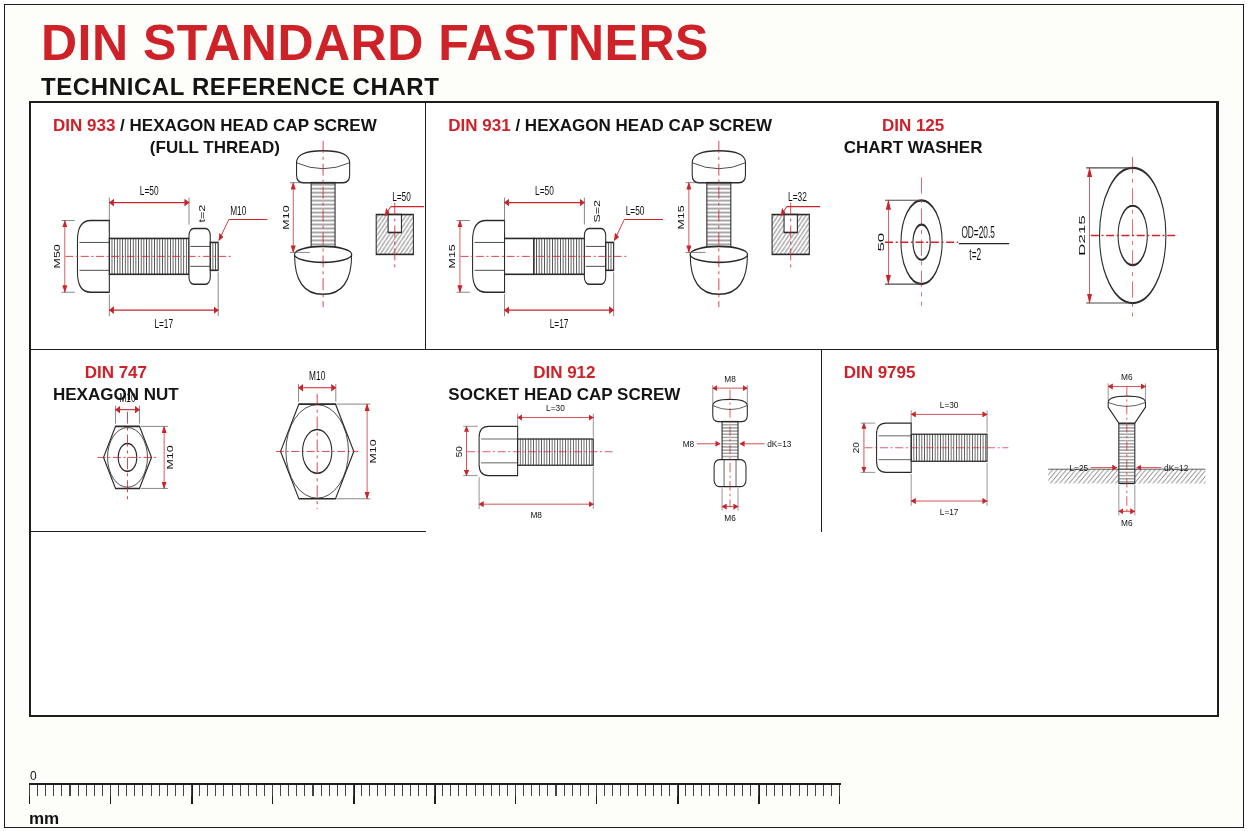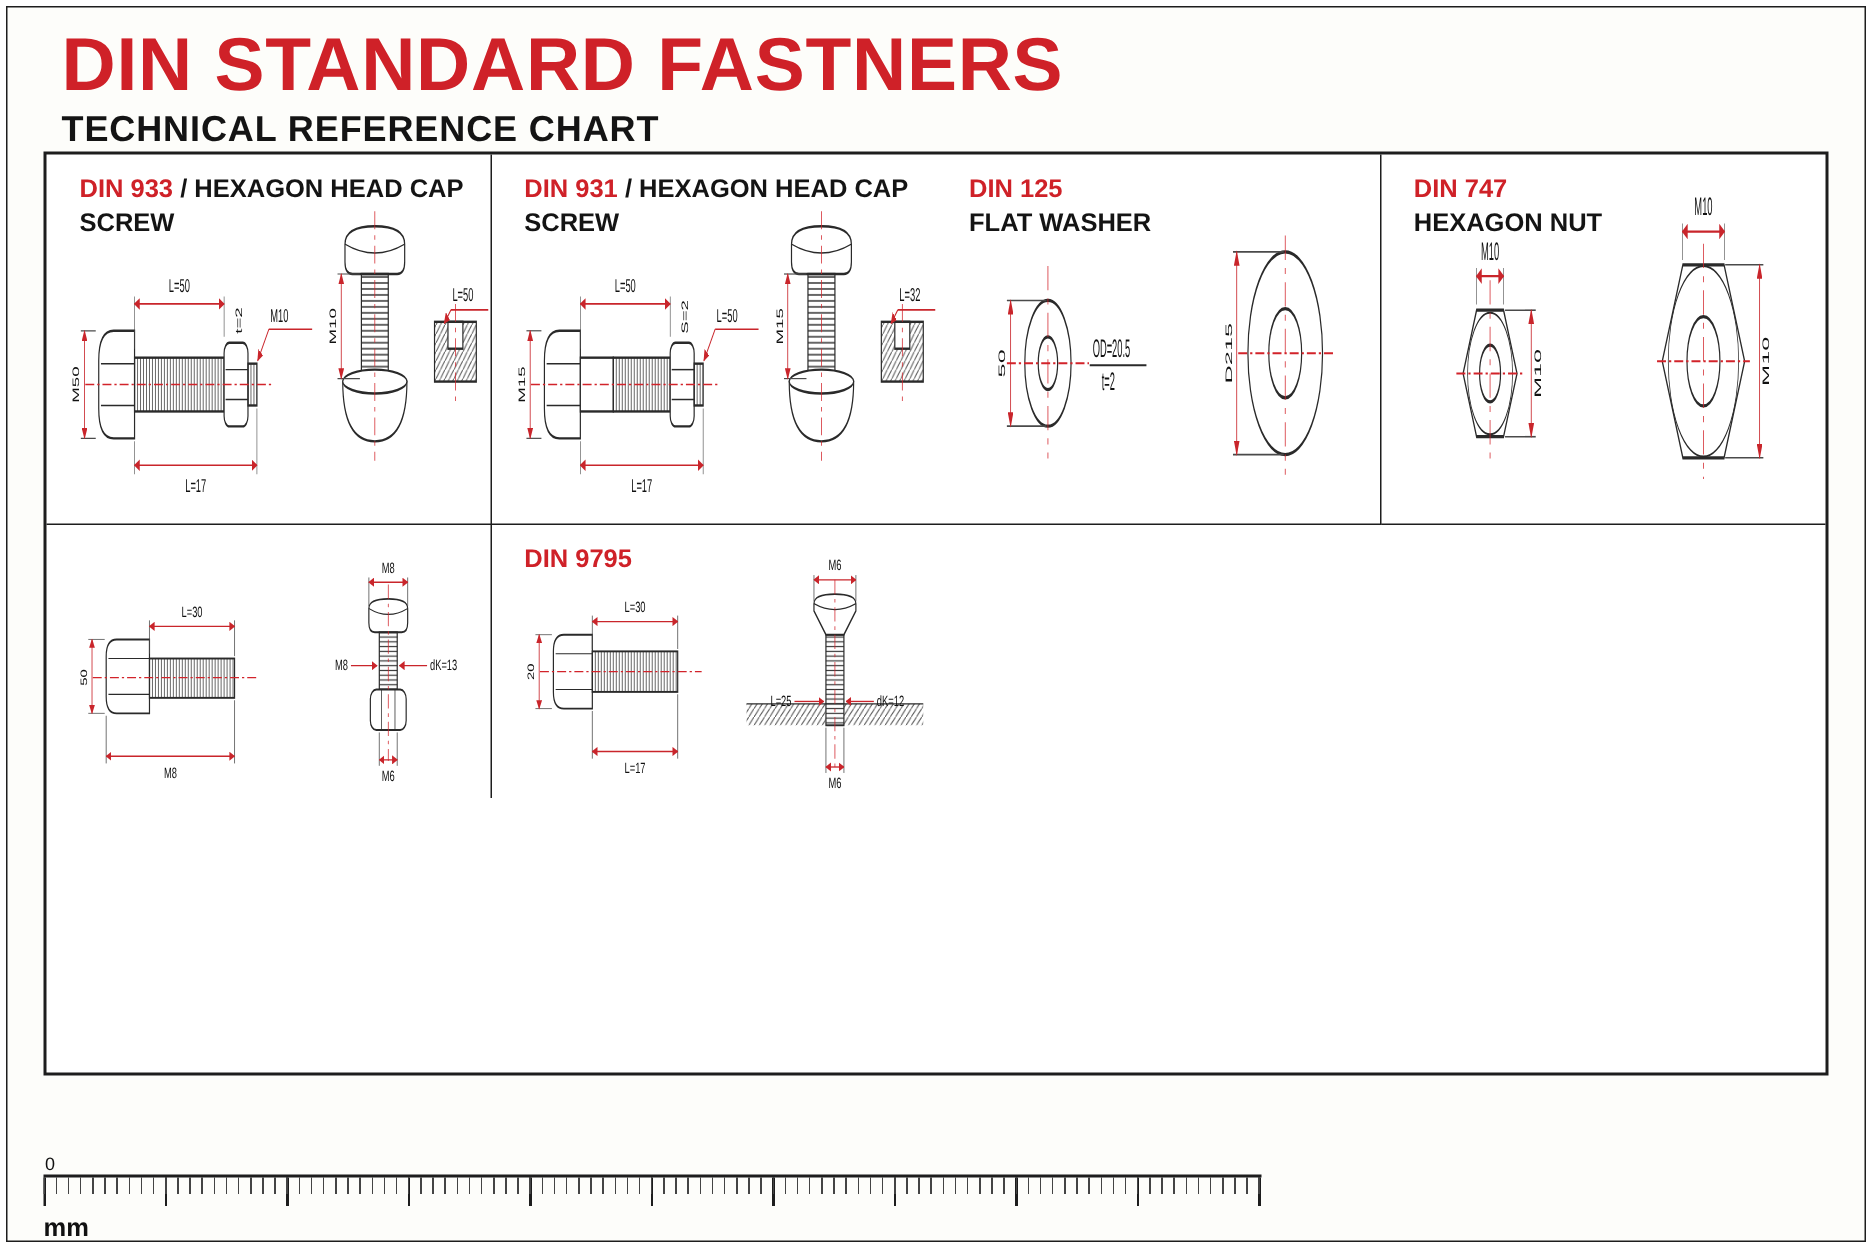--- a/index.html
+++ b/index.html
@@ -4,21 +4,21 @@
 <style>
   * { box-sizing: border-box; margin: 0; padding: 0; }
   html,body { width: 1248px; height: 832px; background: #fff; overflow: hidden;
     font-family: "Liberation Sans", sans-serif; color: #111; }
   .page { position: absolute; inset: 4px; border: 1.5px solid #1d1d1d; background: #fdfdfa; }
   .header { position: absolute; left: 36px; top: 12px; }
   .title { font-size: 50px; font-weight: bold; color: #cf2128; letter-spacing: 0.5px; line-height: 1.05; }
   .subtitle { font-size: 24px; font-weight: bold; color: #141414; letter-spacing: 0.6px; margin-top: 3px; }
   .grid { position: absolute; left: 24px; right: 24px; top: 96px; height: 616px;
     border: 2px solid #1d1d1d; background: #fff;
-    display: grid; grid-template-columns: 1fr 1fr 1fr 1fr; grid-template-rows: 247px 182px 1fr; }
+    display: grid; grid-template-columns: 1fr 1fr 1fr; grid-template-rows: 247px 182px 1fr; text-align: center; }
   .cell { position: relative; border-right: 1.5px solid #1d1d1d; border-bottom: 1.5px solid #1d1d1d; overflow: hidden; }
   .cell:nth-child(2n) { border-right: none; }
   .cell:nth-child(5), .cell:nth-child(6) { border-bottom: none; }
   .cell-head { position: absolute; left: 22px; top: 12px; z-index: 2; line-height: 1.3; }
   .code { color: #cf2128; font-weight: bold; font-size: 17px; }
   .rest, .line2 { color: #141414; font-weight: bold; font-size: 17px; }
   .line2 { display: block; }
   svg.draw { position: absolute; inset: 0; width: 100%; height: 100%; }
   .ol  { fill: #fff; stroke: #2a2a2a; stroke-width: 1.6; }
   .olp { stroke: #2a2a2a; stroke-width: 1.6; }
@@ -45,20 +45,21 @@
   <div class="header">
     <div class="title">DIN STANDARD FASTNERS</div>
     <div class="subtitle">TECHNICAL REFERENCE CHART</div>
   </div>
 
   <div class="grid">
 
     <section class="cell">
       <div class="cell-head">
         <span class="code">DIN 933</span><span class="rest"> / HEXAGON HEAD CAP SCREW</span>
+        <span class="line2">(FULL THREAD)</span>
       </div>
       <svg class="draw" viewBox="0 0 594 247" preserveAspectRatio="none">
         <defs>
           <marker id="p1ar" viewBox="0 0 10 10" refX="9" refY="5" markerWidth="7" markerHeight="7" orient="auto-start-reverse">
               <path d="M0,0 L10,5 L0,10 Z" fill="#c9252b"></path>
             </marker>
           <pattern id="p1vt" width="4" height="8" patternUnits="userSpaceOnUse">
               <path d="M2,0 V8" stroke="#333" stroke-width="1"></path>
             </pattern>
           <pattern id="p1ht" width="8" height="4" patternUnits="userSpaceOnUse">
@@ -184,21 +185,21 @@
           <text class="dt" x="544" y="98">L=32</text>
           <line class="dim" x1="542" y1="104" x2="592" y2="104"></line>
           <line class="dim" x1="542" y1="104" x2="533" y2="113" marker-end="url(#p2ar)"></line>
         </g>
       </svg>
     </section>
 
     <section class="cell">
       <div class="cell-head">
         <span class="code">DIN 125</span><span class="rest"></span>
-        <span class="line2">FLAT WASHER</span>
+        <span class="line2">CHART WASHER</span>
       </div>
       <svg class="draw" viewBox="0 0 594 182" preserveAspectRatio="none">
         <defs>
           <marker id="p3ar" viewBox="0 0 10 10" refX="9" refY="5" markerWidth="7" markerHeight="7" orient="auto-start-reverse">
               <path d="M0,0 L10,5 L0,10 Z" fill="#c9252b"></path>
             </marker>
         </defs>
         <g>
           <circle class="ol" cx="150" cy="103" r="31"></circle>
           <circle class="ol" cx="150" cy="103" r="13"></circle>
@@ -263,20 +264,24 @@
           <text class="dt" x="430" y="30" text-anchor="middle">M10</text>
           <line class="ext" x1="459" y1="54.4" x2="510" y2="54.4"></line>
           <line class="ext" x1="459" y1="149.6" x2="510" y2="149.6"></line>
           <line class="dim" x1="505" y1="54.4" x2="505" y2="149.6" marker-start="url(#p4ar)" marker-end="url(#p4ar)"></line>
           <text class="dt" transform="translate(518 102) rotate(-90)" text-anchor="middle">M10</text>
         </g>
       </svg>
     </section>
 
     <section class="cell">
+      <div class="cell-head">
+        <span class="code">DIN 912</span><span class="rest"></span>
+        <span class="line2">SOCKET HEAD CAP SCREW</span>
+      </div>
       <svg class="draw" viewBox="0 0 594 229" preserveAspectRatio="none">
         <defs>
           <marker id="p5ar" viewBox="0 0 10 10" refX="9" refY="5" markerWidth="7" markerHeight="7" orient="auto-start-reverse">
               <path d="M0,0 L10,5 L0,10 Z" fill="#c9252b"></path>
             </marker>
           <pattern id="p5vt" width="4" height="8" patternUnits="userSpaceOnUse">
               <path d="M2,0 V8" stroke="#333" stroke-width="1"></path>
             </pattern>
           <pattern id="p5ht" width="8" height="4" patternUnits="userSpaceOnUse">
               <path d="M0,2 H8" stroke="#333" stroke-width="1"></path>

